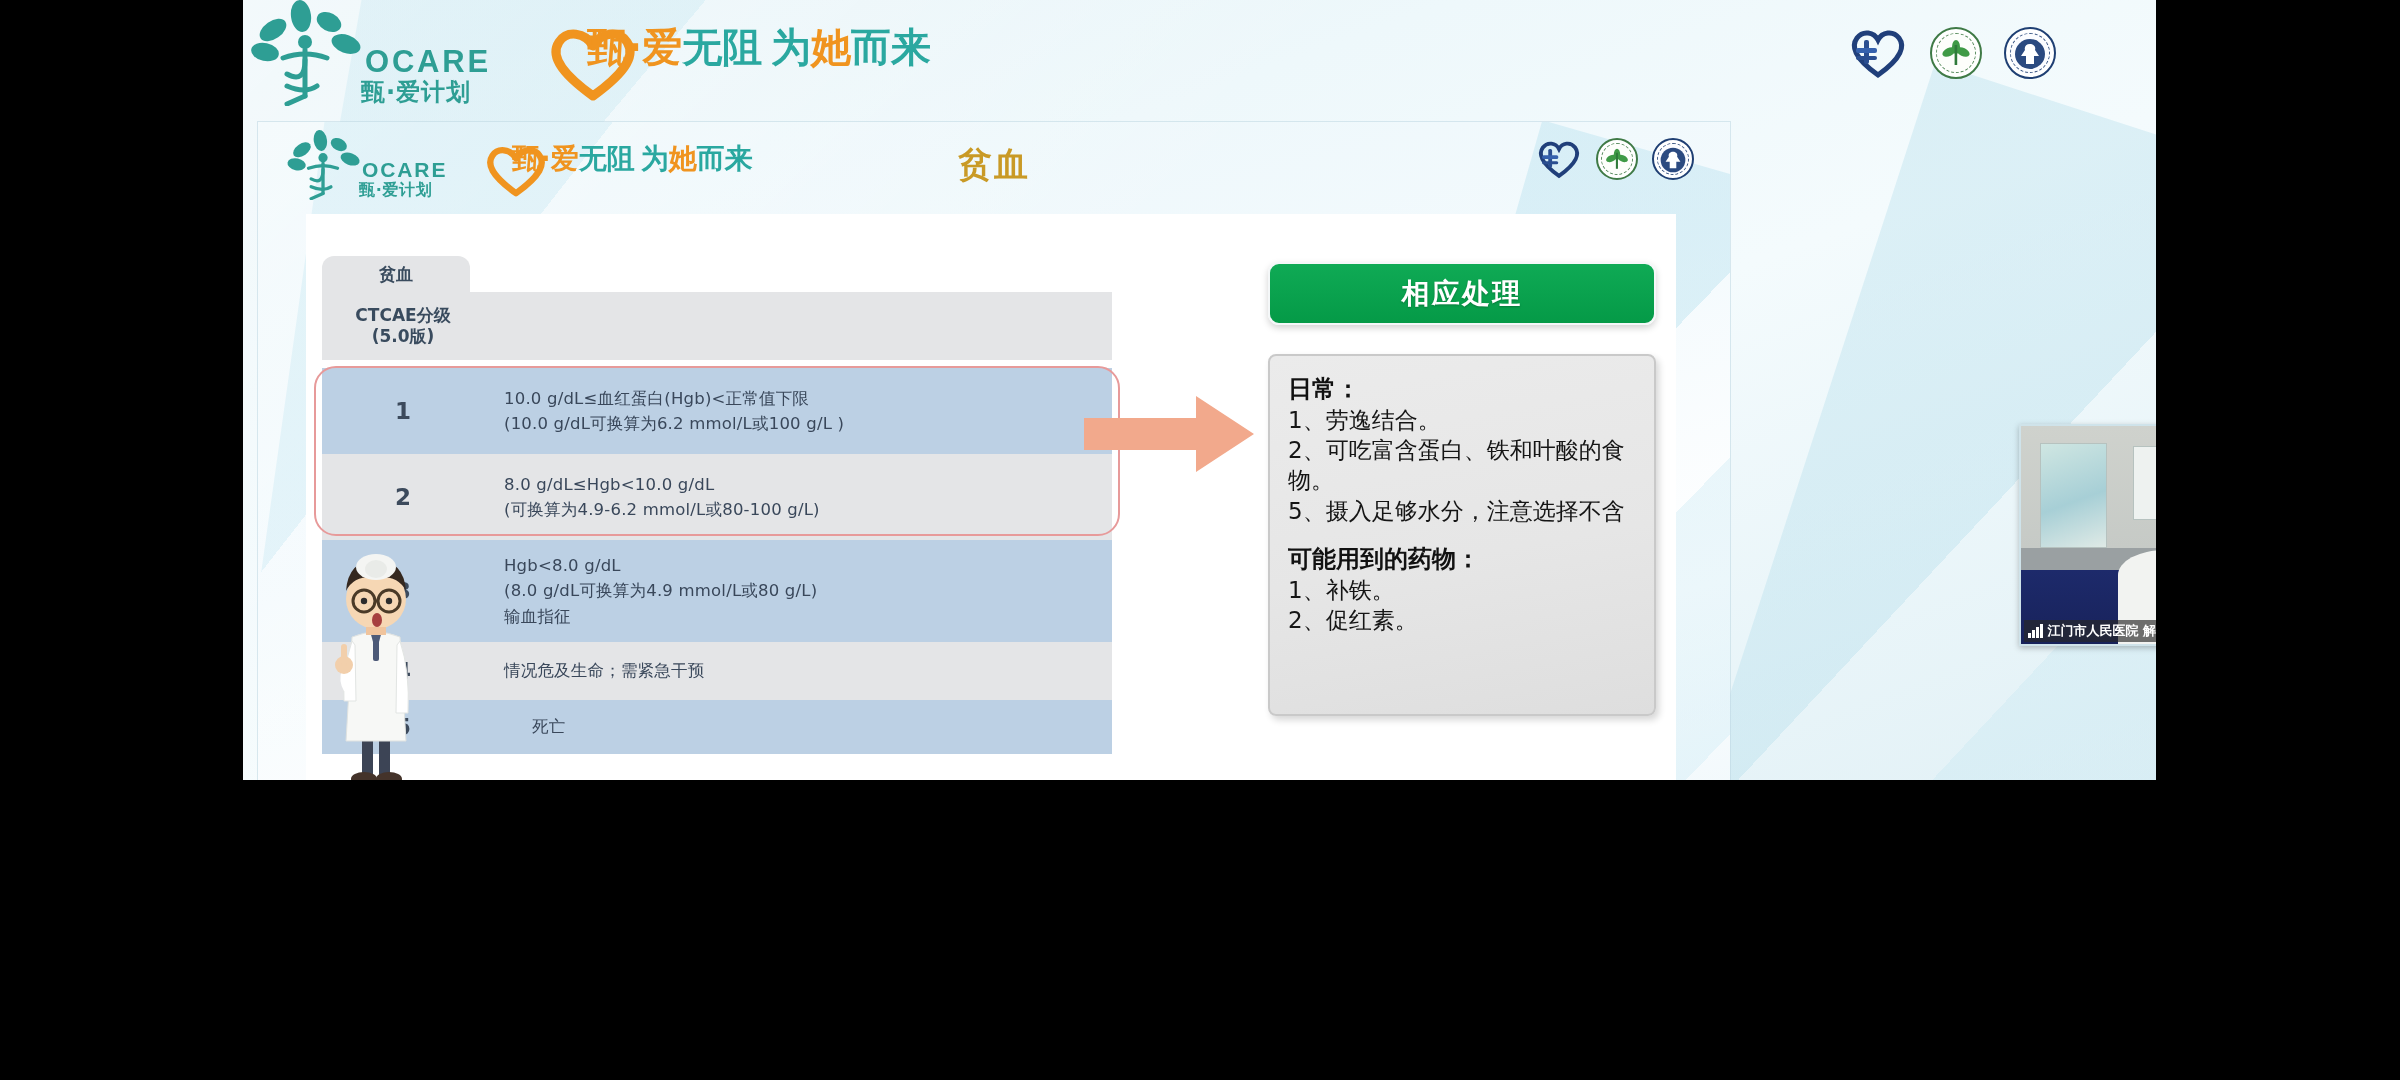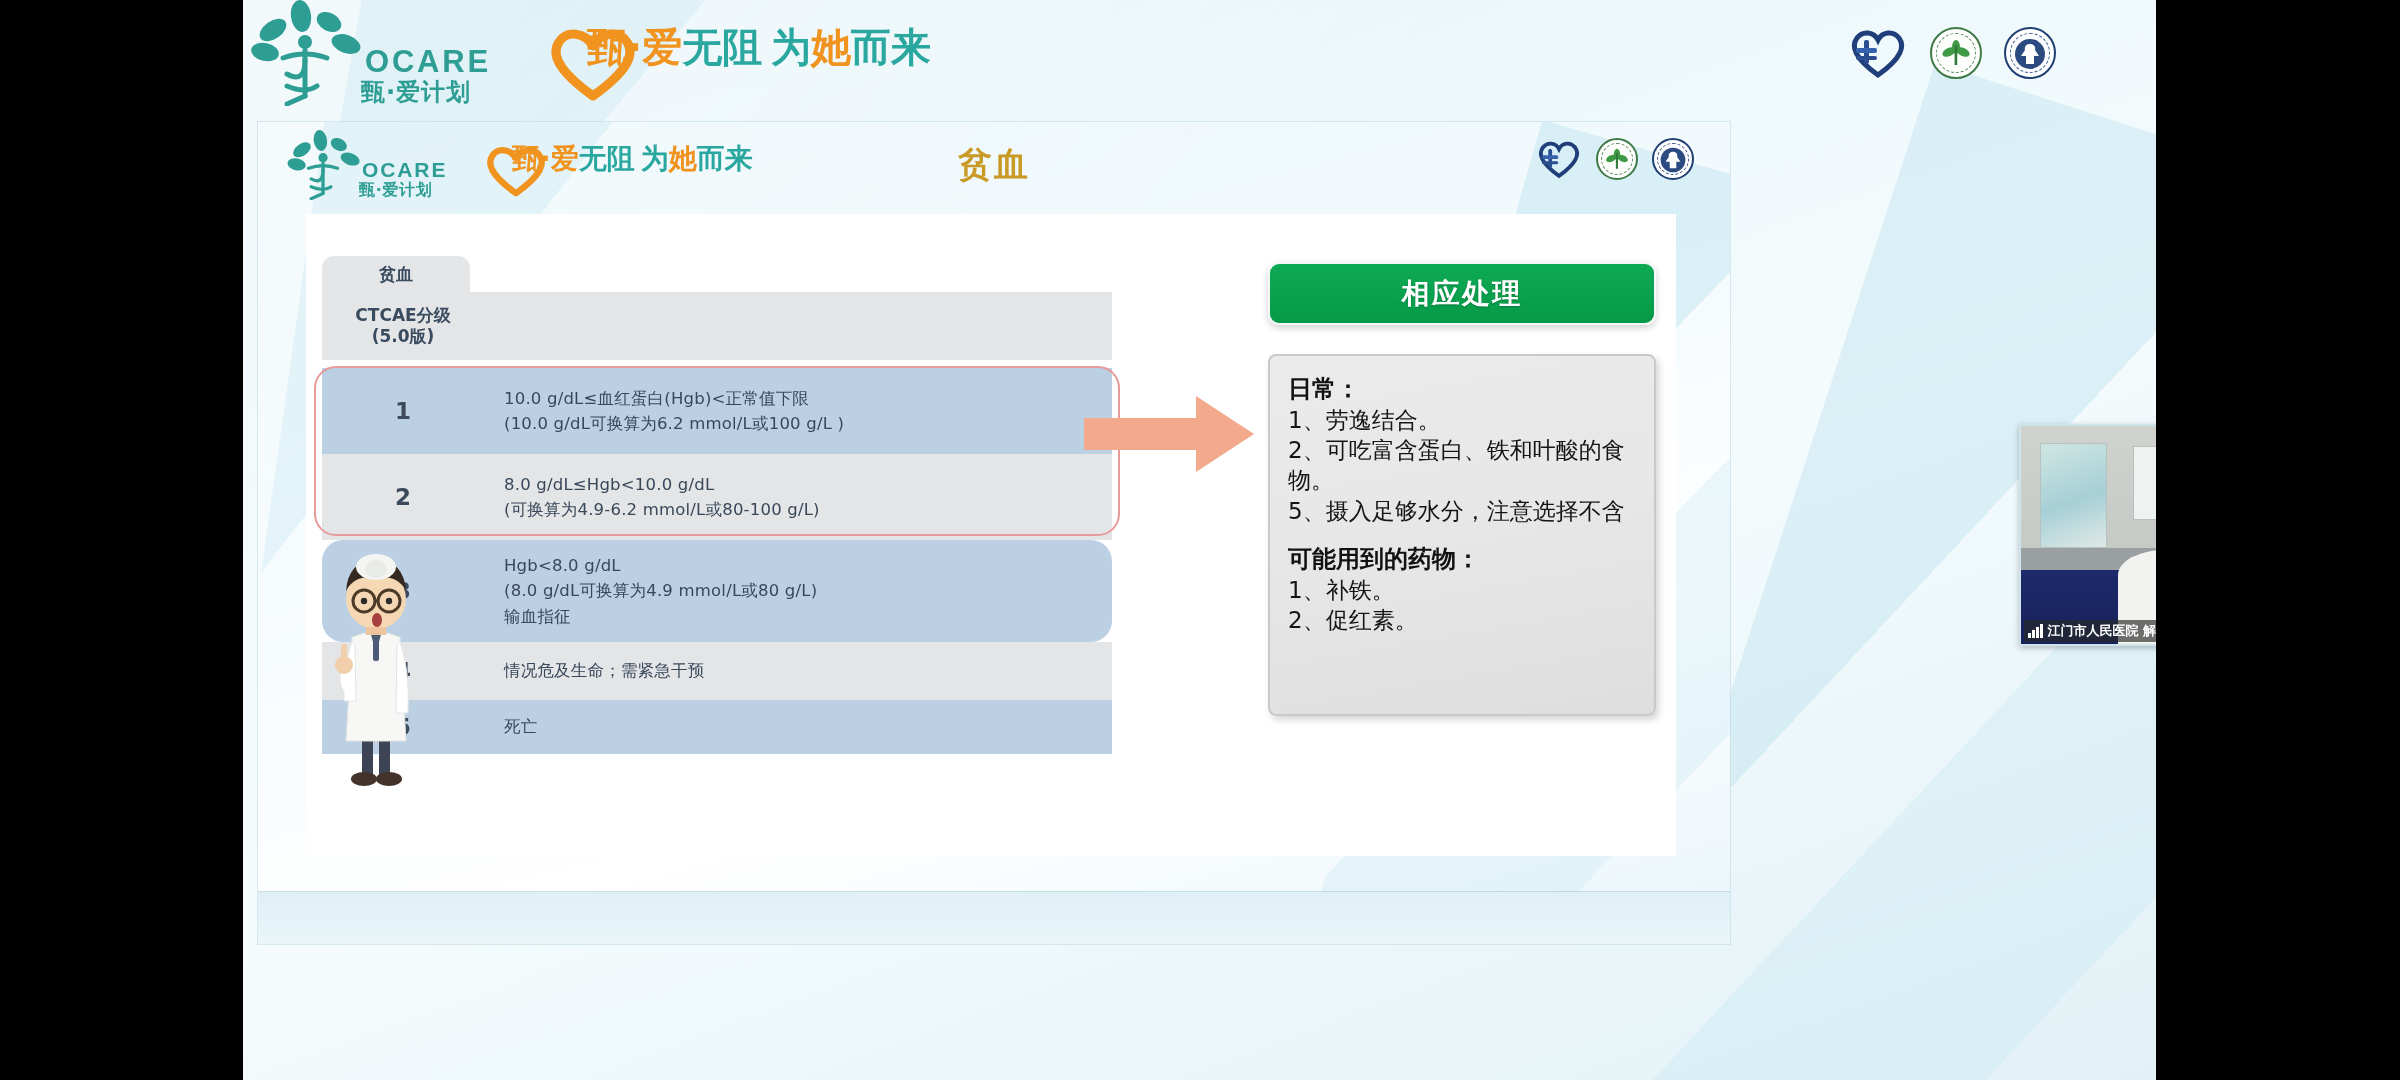--- a/index.html
+++ b/index.html
@@ -7,21 +7,21 @@
     width: 2400px; height: 1080px;
     background: #000;
     font-family: "Liberation Sans", "DejaVu Sans", sans-serif;
     overflow: hidden;
   }
 
   
   #stage { position: relative; width: 2400px; height: 1080px; background: #000; }
 
   #broadcast {
-    position: absolute; left: 243px; top: 0; width: 1913px; height: 1080px;
+    position: absolute; left: 243px; top: 0; width: 1913px; height: 780px;
     background:
       linear-gradient(135deg, rgba(255,255,255,.55) 0%, rgba(255,255,255,0) 42%),
       linear-gradient(160deg, #e4f2f7 0%, #eef8fb 30%, #f4fbfd 55%, #e2f1f6 100%);
     overflow: hidden;
   }
   
   #broadcast::before {
     content: ""; position: absolute; right: -140px; top: 120px;
     width: 560px; height: 1200px;
     background: linear-gradient(115deg, rgba(183,223,236,.40) 0 34%, rgba(255,255,255,0) 34% 48%, rgba(200,232,242,.38) 48% 72%, rgba(255,255,255,0) 72%);
@@ -400,37 +400,37 @@
           </div>
 
           <div class="t-row row-gray" style="top:198px;height:86px;">
             <div class="g">2</div>
             <div class="d">
               <div>8.0 g/dL≤Hgb&lt;10.0 g/dL</div>
               <div>(可换算为4.9-6.2 mmol/L或80-100 g/L)</div>
             </div>
           </div>
 
-          <div class="t-row row-blue" style="top:284px;height:102px;border-radius:21px;">
+          <div class="t-row row-blue" style="top:284px;height:102px;">
             <div class="g">3</div>
             <div class="d">
               <div>Hgb&lt;8.0 g/dL</div>
               <div>(8.0 g/dL可换算为4.9 mmol/L或80 g/L)</div>
               <div>输血指征</div>
             </div>
           </div>
 
           <div class="t-row row-gray" style="top:386px;height:58px;">
             <div class="g">4</div>
             <div class="d">
               <div>情况危及生命；需紧急干预</div>
             </div>
           </div>
 
-          <div class="t-row row-blue" style="top:444px;height:54px;">
+          <div class="t-row row-blue" style="top:444px;height:54px;gap:28px;">
             <div class="g">5</div>
             <div class="d">
               <div>死亡</div>
             </div>
           </div>
 
           <div class="highlight-box"></div>
 
           <svg id="doctor" viewBox="0 0 108 250">
             <ellipse cx="54" cy="242" rx="30" ry="6" fill="rgba(0,0,0,0)"></ellipse>

